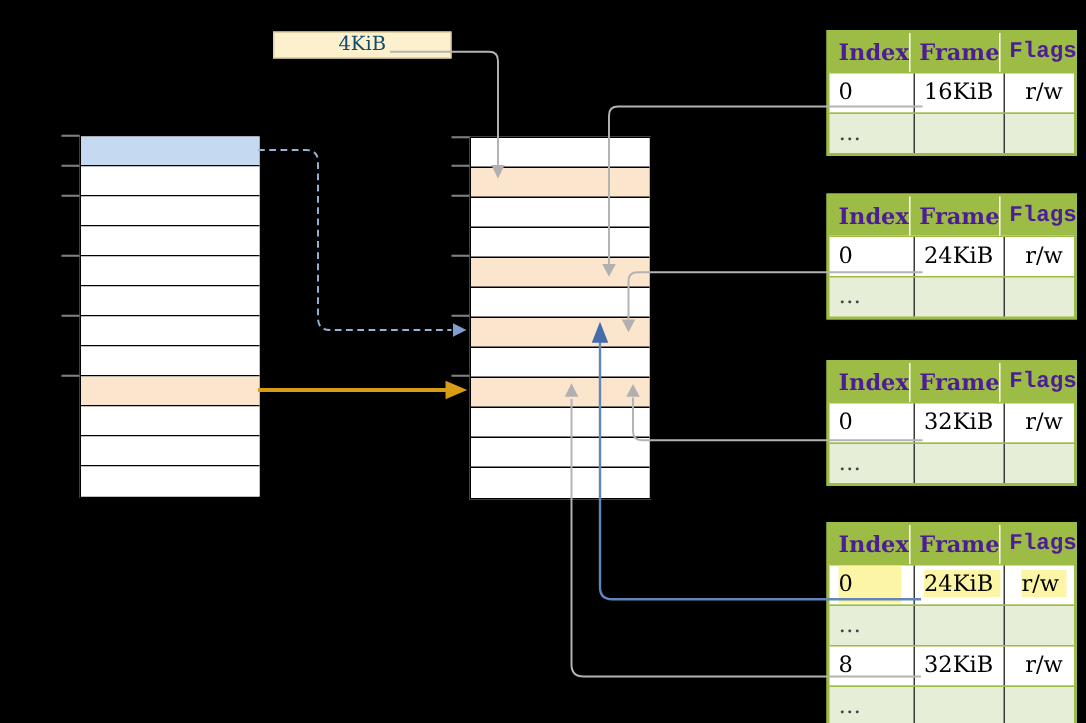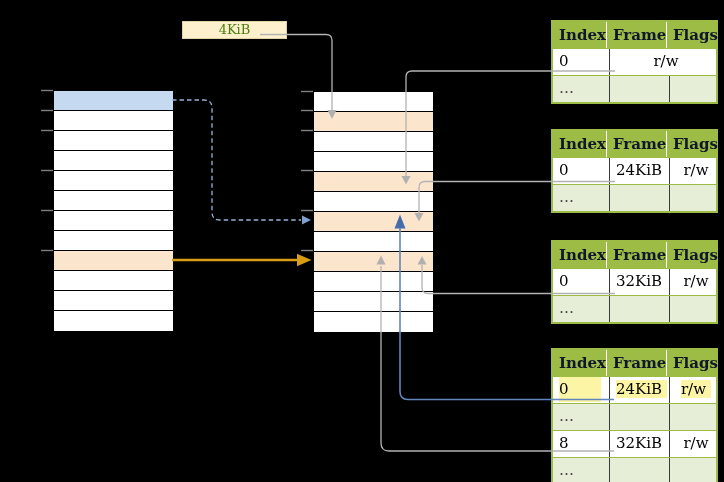--- a/index.html
+++ b/index.html
@@ -10,32 +10,32 @@
   
   .memcol{position:absolute; width:119px; background:#fff; border:1px solid #000;}
   .mrow{height:20px; box-sizing:border-box; border-bottom:1px solid #000; background:#fff;}
   .mrow:last-child{border-bottom:none;}
   .mrow.blue{background:#c5d9f1;}
   .mrow.orange{background:#fce5cd;}
   #leftcol{left:53px; top:90px;}
   #midcol{left:313px; top:91px;}
   
   #sizelabel{
-    position:absolute; left:182px; top:21px; width:105px; height:18px;
+    position:absolute; left:182px; top:21px; width:119px; height:18px;
     background:#fcf0cd; border:1px solid #e0d2a4; box-sizing:border-box;
-    text-align:center; font-size:13px; line-height:16px; color:#4d7c0f;
+    text-align:center; font-size:13px; line-height:16px; color:#0c4a6e;
   }
   
   .ptable{
     position:absolute; left:551px; width:167px; box-sizing:border-box;
     border:2px solid #9dbc46; background:#9dbc46; font-size:15px;
   }
-  .phead{display:flex; height:26px; background:#9dbc46; color:#0f172a; font-weight:bold;}
+  .phead{display:flex; height:26px; background:#9dbc46; color:#4c1d95; font-weight:bold;}
   .phead .c{box-sizing:border-box; border-right:1.5px solid #ffffff; line-height:26px; padding-left:6px;}
-  .phead .c:last-child{border-right:none;}
+  .phead .c:last-child{border-right:none;font-family:Liberation Mono, monospace;}
   .prow{display:flex; height:26px; background:#ffffff; border-top:1.5px solid #9dbc46; color:#000;}
   .prow .c{box-sizing:border-box; border-right:1px solid #3a3a3a; line-height:25px; padding-left:6px; overflow:hidden;}
   .prow .c:last-child{border-right:none;text-align:center;}
   .prow.green{background:#e7eed8; color:#444;}
   .ci{width:57px;} .cf{width:60px;} .cg{flex:1;}
   .t4 .prow{height:26px;}
   .hl{background:#fbf5a5; padding-right:5px;}
   .hlw{background:#fbf5a5; display:inline-block; min-width:42px;}
   
   #overlay{position:absolute; left:0; top:0; pointer-events:none; z-index:10;}
@@ -78,20 +78,21 @@
   </div>
 
   <div class="ptable" style="top:20px">
     <div class="phead">
       <div class="c ci">Index</div>
       <div class="c cf">Frame</div>
       <div class="c cg">Flags</div>
     </div>
     <div class="prow">
       <div class="c ci">0</div>
+      <div class="c cf">16KiB</div>
       <div class="c cg">r/w</div>
     </div>
     <div class="prow green">
       <div class="c ci">…</div>
       <div class="c cf"></div>
       <div class="c cg"></div>
     </div>
   </div>
 
   <div class="ptable" style="top:129px">

